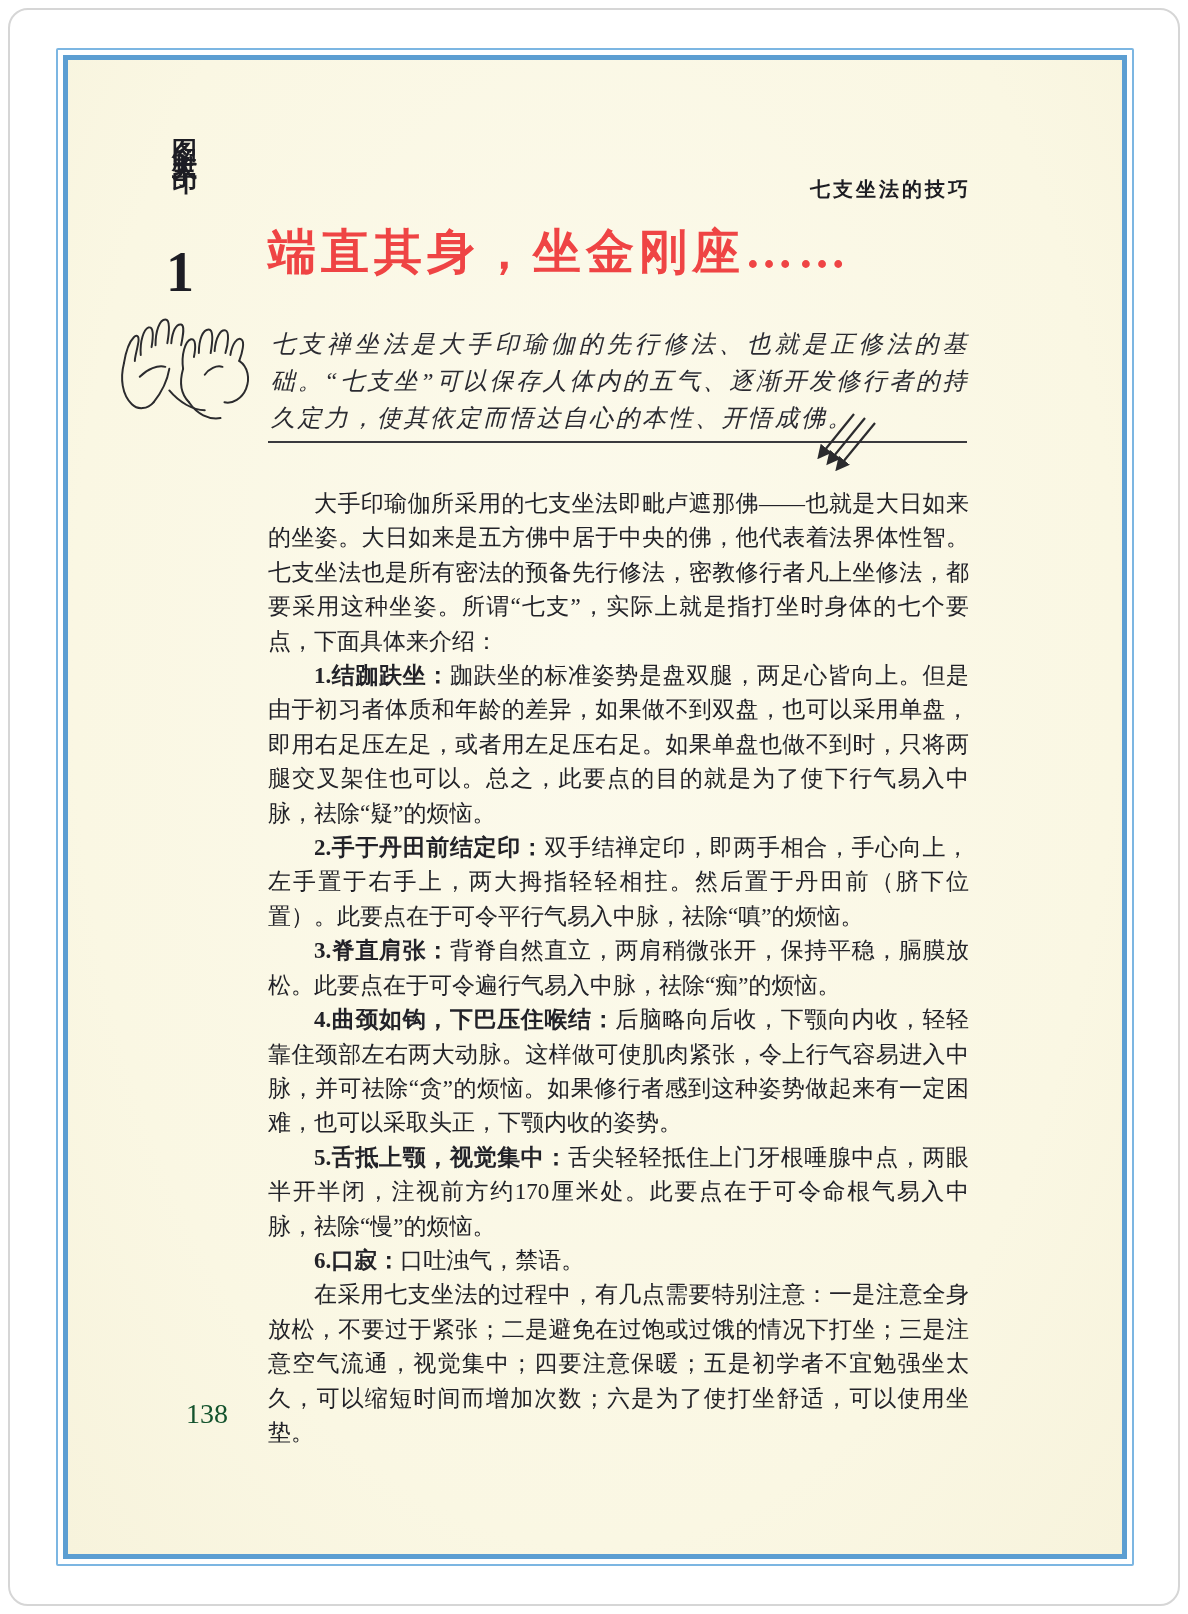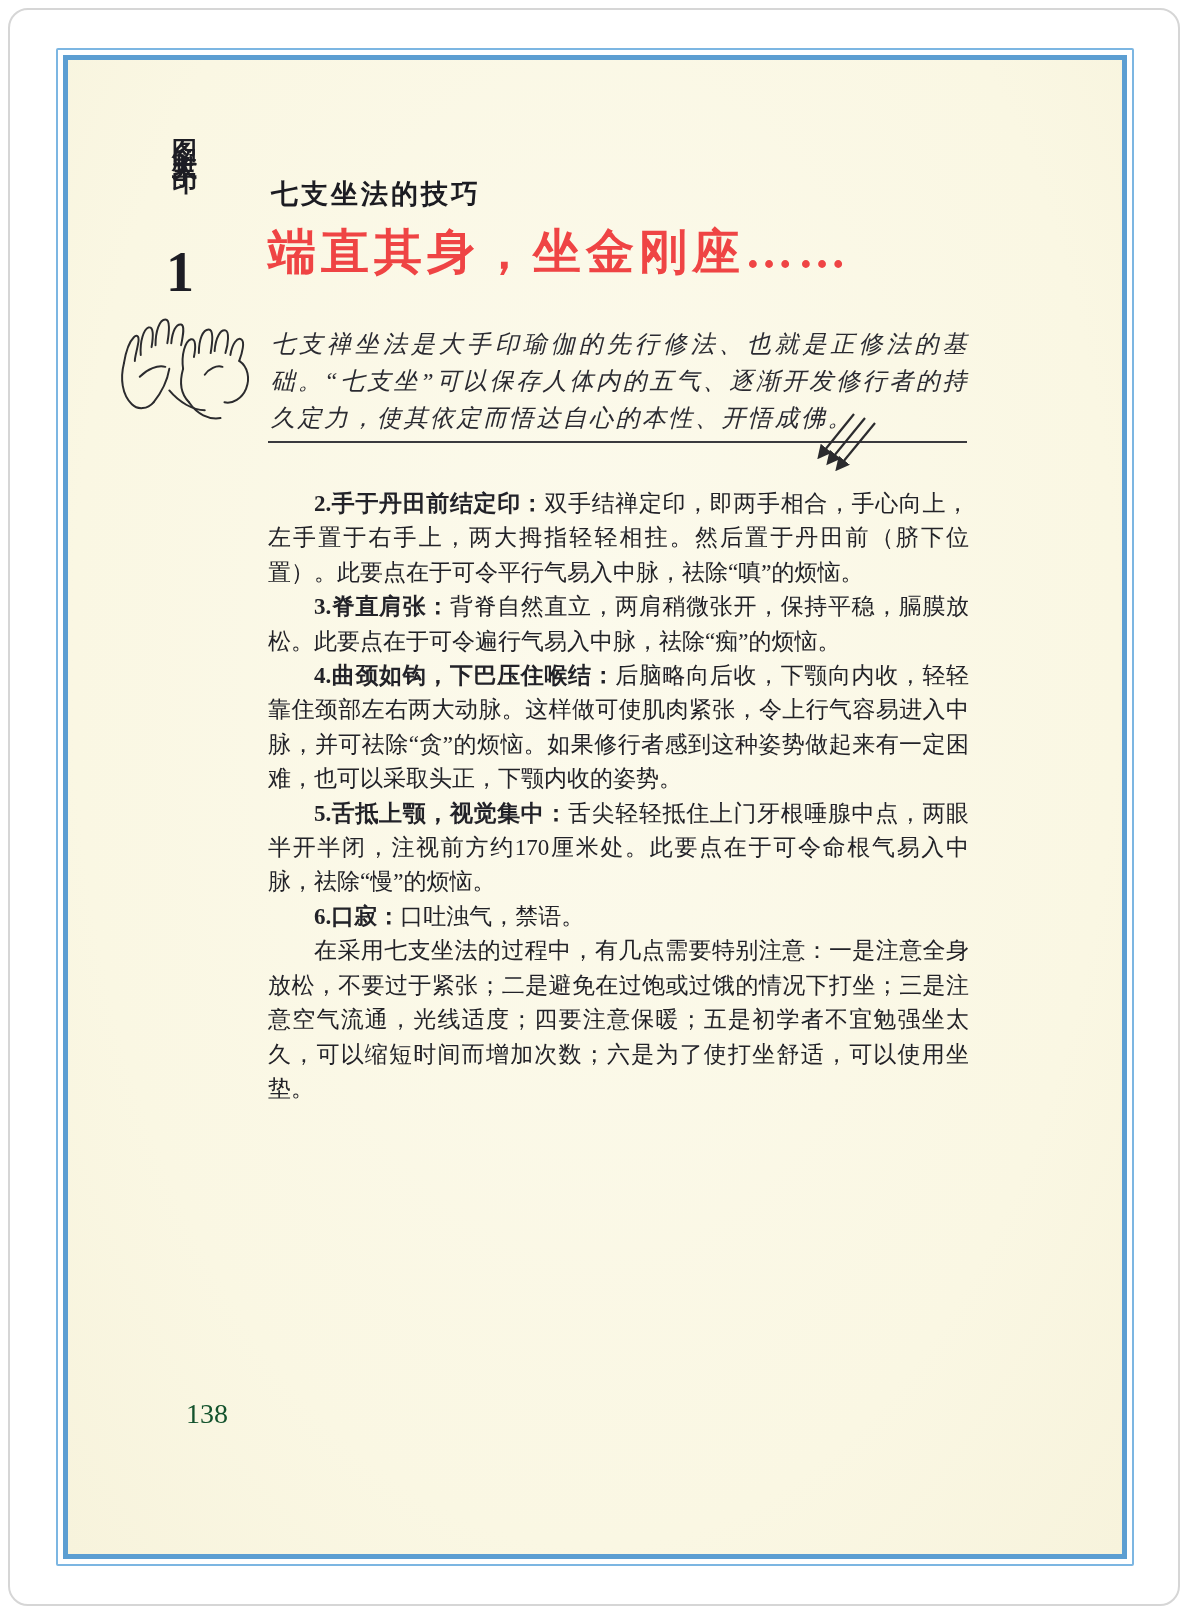--- a/index.html
+++ b/index.html
@@ -16,21 +16,21 @@
   .side-title{position:absolute;left:148px;top:110px;width:44px;
         writing-mode:vertical-rl;text-orientation:upright;
         font-family:"Liberation Sans","DejaVu Sans",sans-serif;
         font-weight:bold;font-size:25px;letter-spacing:7px;color:#1d1d24;}
   .chapter-num{position:absolute;left:140px;top:230px;width:60px;text-align:center;
         font-family:"Liberation Serif","DejaVu Serif",serif;
         font-weight:bold;font-size:56px;color:#1d1d24;}
   .hands{position:absolute;left:100px;top:282px;}
   
   .kicker{position:absolute;left:261px;top:166px;width:700px;
-        font-weight:bold;font-size:27px;letter-spacing:3px;color:#1c1c22;}
+        font-weight:bold;font-size:20px;letter-spacing:3px;color:#1c1c22;text-align:right;}
   .main-title{position:absolute;left:258px;top:210px;width:760px;
         font-weight:bold;font-size:48px;letter-spacing:5px;color:#ef4444;}
   
   .intro{position:absolute;left:261px;top:316px;width:698px;
         font-style:italic;font-size:24px;line-height:37px;letter-spacing:2.5px;
         text-align:justify;color:#2a2a31;}
   
   .divider{position:absolute;left:258px;top:431px;width:699px;height:2px;background:#3a3a3e;}
   .arrows{position:absolute;left:788px;top:402px;}
   
@@ -97,23 +97,25 @@
         </defs>
         <g stroke="#2b2b2e" stroke-width="2.2" fill="none">
           <path d="M56 2 L22 44" marker-end="url(#ah)"></path>
           <path d="M67 6 L31 50" marker-end="url(#ah)"></path>
           <path d="M77 11 L40 56" marker-end="url(#ah)"></path>
         </g>
       </svg>
     </div>
 
     <div class="body-text">
+      <p><span class="lead"></span><span>大手印瑜伽所采用的七支坐法即毗卢遮那佛——也就是大日如来的坐姿。大日如来是五方佛中居于中央的佛，他代表着法界体性智。七支坐法也是所有密法的预备先行修法，密教修行者凡上坐修法，都要采用这种坐姿。所谓“七支”，实际上就是指打坐时身体的七个要点，下面具体来介绍：</span></p>
+      <p><span class="lead">1.结跏趺坐：</span><span>跏趺坐的标准姿势是盘双腿，两足心皆向上。但是由于初习者体质和年龄的差异，如果做不到双盘，也可以采用单盘，即用右足压左足，或者用左足压右足。如果单盘也做不到时，只将两腿交叉架住也可以。总之，此要点的目的就是为了使下行气易入中脉，祛除“疑”的烦恼。</span></p>
       <p><span class="lead">2.手于丹田前结定印：</span><span>双手结禅定印，即两手相合，手心向上，左手置于右手上，两大拇指轻轻相拄。然后置于丹田前（脐下位置）。此要点在于可令平行气易入中脉，祛除“嗔”的烦恼。</span></p>
       <p><span class="lead">3.脊直肩张：</span><span>背脊自然直立，两肩稍微张开，保持平稳，膈膜放松。此要点在于可令遍行气易入中脉，祛除“痴”的烦恼。</span></p>
       <p><span class="lead">4.曲颈如钩，下巴压住喉结：</span><span>后脑略向后收，下颚向内收，轻轻靠住颈部左右两大动脉。这样做可使肌肉紧张，令上行气容易进入中脉，并可祛除“贪”的烦恼。如果修行者感到这种姿势做起来有一定困难，也可以采取头正，下颚内收的姿势。</span></p>
       <p><span class="lead">5.舌抵上颚，视觉集中：</span><span>舌尖轻轻抵住上门牙根唾腺中点，两眼半开半闭，注视前方约170厘米处。此要点在于可令命根气易入中脉，祛除“慢”的烦恼。</span></p>
       <p><span class="lead">6.口寂：</span><span>口吐浊气，禁语。</span></p>
-      <p><span class="lead"></span><span>在采用七支坐法的过程中，有几点需要特别注意：一是注意全身放松，不要过于紧张；二是避免在过饱或过饿的情况下打坐；三是注意空气流通，光线适度；四要注意保暖；五是初学者不宜勉强坐太久，可以缩短时间而增加次数；六是为了使打坐舒适，可以使用坐垫。</span></p>
+      <p><span class="lead"></span><span>在采用七支坐法的过程中，有几点需要特别注意：一是注意全身放松，不要过于紧张；二是避免在过饱或过饿的情况下打坐；三是注意空气流通，视觉集中；四要注意保暖；五是初学者不宜勉强坐太久，可以缩短时间而增加次数；六是为了使打坐舒适，可以使用坐垫。</span></p>
     </div>
 
     <div class="page-num">138</div>
   </div>
 </div>
 
 </body></html>

